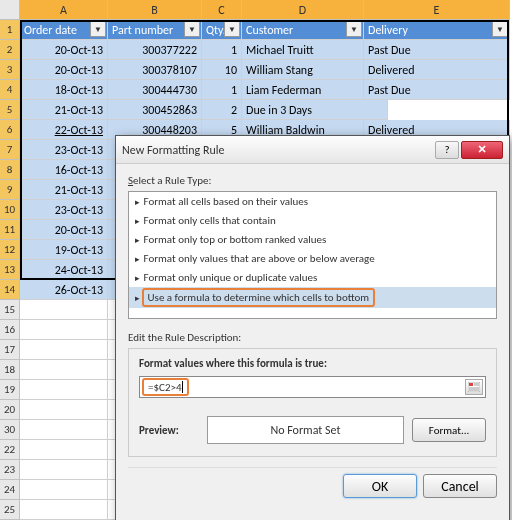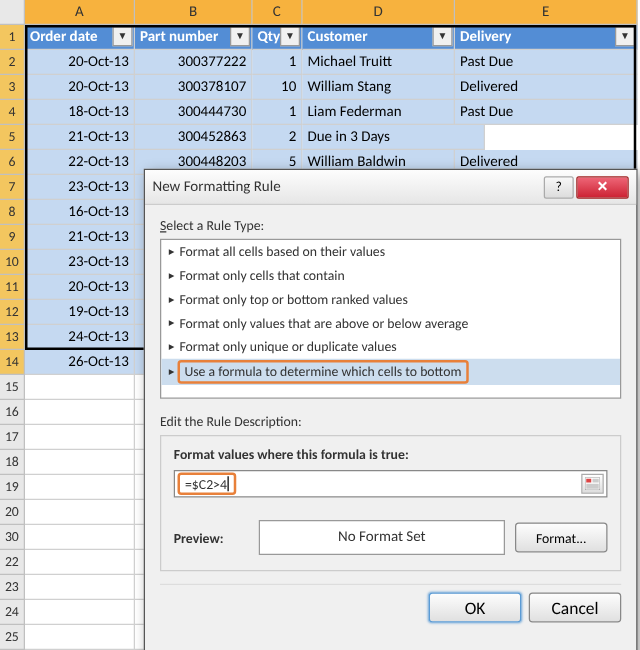--- a/index.html
+++ b/index.html
@@ -6,21 +6,21 @@
   body { width: 512px; height: 520px; background: #fff; position: relative; overflow: hidden; }
   .sheet { position: absolute; top: 0; left: 0; width: 512px; }
   .cols { display: flex; }
   .corner { width: 20px; height: 20px; background: #e8e8e8; border: 1px solid #c0c0c0; border-top: none; border-left: none; }
   .colh { height: 20px; background: #f3c65f; border: 1px solid #c0c0c0; border-top: none; border-left: none; display: flex; align-items: center; justify-content: center; font-size: 12px; color: #333; position: relative; }
   .colh.sel { background: #f7b23e; }
   .row { display: flex; }
   .rowh { width: 20px; height: 20px; background: #f3c65f; border: 1px solid #c0c0c0; border-top: none; border-left: none; display: flex; align-items: center; justify-content: center; font-size: 11px; color: #333; }
   .rowh.un { background: #e8e8e8; }
   .cell { height: 20px; border: 1px solid #d0d0d0; border-top: none; border-left: none; font-size: 12px; padding: 0 4px; display: flex; align-items: center; overflow: hidden; white-space: nowrap; }
-  .hdr { background: #538dd5; color: #fff; font-weight: 700; position: relative; }
+  .hdr { background: #538dd5; color: #fff; font-weight: 400; position: relative; }
   .hdr .dd { position: absolute; right: 1px; top: 1px; width: 16px; height: 16px; background: #f0f0f0; border: 1px solid #999; display: flex; align-items: center; justify-content: center; font-size: 8px; color: #333; }
   .dat { background: #c5d9f1; color: #000; }
   .dat.r { justify-content: flex-end; }
   .selborder { position: absolute; top: 20px; left: 20px; width: 489px; height: 260px; border: 2px solid #000; pointer-events: none; }
   .dialog { position: absolute; top: 135px; left: 115px; width: 395px; background: #f0f0f0; border: 1px solid #555; box-shadow: 3px 3px 10px rgba(0,0,0,0.4); }
   .titlebar { height: 28px; background: linear-gradient(#fdfdfd, #e6e6e6); display: flex; align-items: center; padding: 0 6px; border-bottom: 1px solid #ccc; }
   .titlebar .t { font-size: 12px; color: #333; flex: 1; }
   .titlebar .help { width: 24px; height: 18px; background: linear-gradient(#f8f8f8,#dcdcdc); border: 1px solid #aaa; border-radius: 2px; display: flex; align-items: center; justify-content: center; font-size: 11px; margin-right: 2px; }
   .titlebar .close { width: 42px; height: 18px; background: linear-gradient(#e67,#c23); border: 1px solid #a02020; border-radius: 2px; display: flex; align-items: center; justify-content: center; color: #fff; font-size: 11px; font-weight: bold; }
   .dlgbody { padding: 10px 12px 24px 12px; font-size: 11px; color: #333; }
@@ -109,21 +109,21 @@
     </div>
     <div class="row">
       <div class="rowh">5</div>
       <div class="cell dat r" style="width: 88px;">21-Oct-13</div>
       <div class="cell dat r" style="width: 94px;">300452863</div>
       <div class="cell dat r" style="width: 40px;">2</div>
       <div class="cell dat" style="width: 146px;">Due in 3 Days</div>
     </div>
     <div class="row">
       <div class="rowh">6</div>
-      <div class="cell dat r" style="width: 88px;">22-Oct-13</div>
+      <div class="cell dat r" style="width: 88px; text-decoration: underline;">22-Oct-13</div>
       <div class="cell dat r" style="width: 94px;">300448203</div>
       <div class="cell dat r" style="width: 40px;">5</div>
       <div class="cell dat" style="width: 122px;">William Baldwin</div>
       <div class="cell dat" style="width: 146px;">Delivered</div>
     </div>
     <div class="row">
       <div class="rowh">7</div>
       <div class="cell dat r" style="width: 88px;">23-Oct-13</div>
       <div class="cell dat r" style="width: 94px;"></div>
       <div class="cell dat r" style="width: 40px;"></div>

